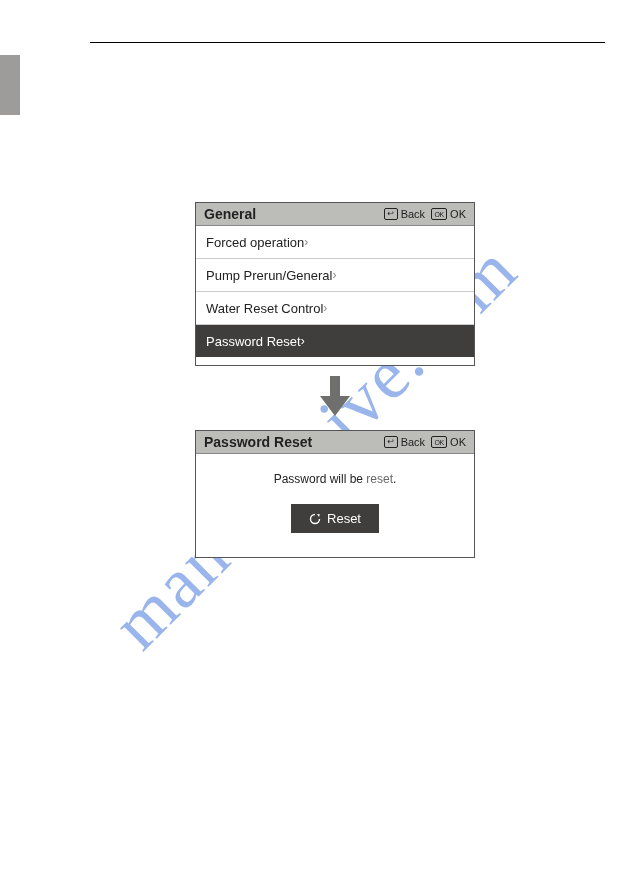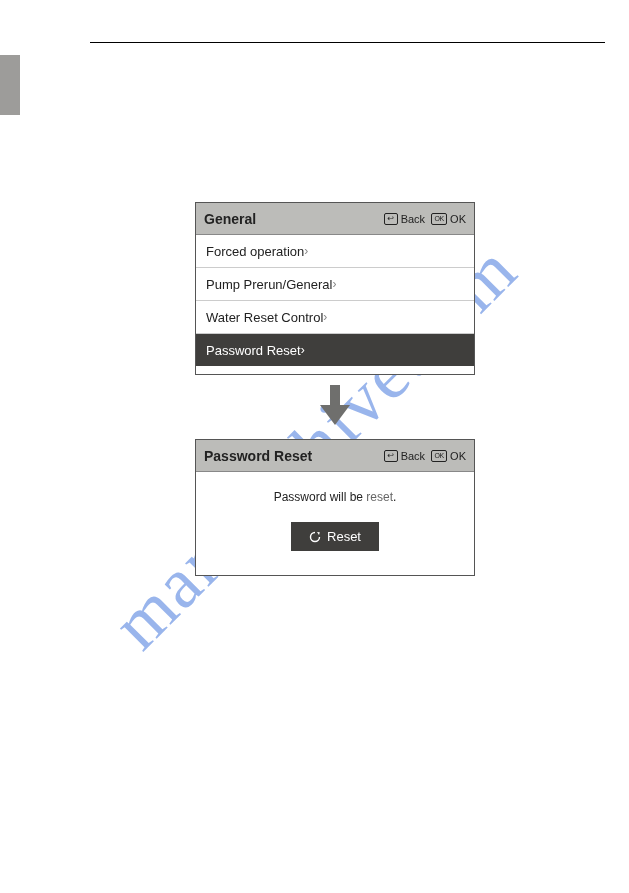--- a/index.html
+++ b/index.html
@@ -46,21 +46,21 @@
       top: 202px;
       width: 280px;
     }
     .screen {
       border: 1px solid #555;
       background: #fff;
       width: 280px;
     }
     .screen-header {
       background: #bcbcb9;
-      height: 32px;
+      height: 23px;
       display: flex;
       align-items: center;
       justify-content: space-between;
       padding: 0 8px;
       border-bottom: 1px solid #888;
     }
     .screen-title {
       font-size: 14px;
       font-weight: bold;
       color: #222;

